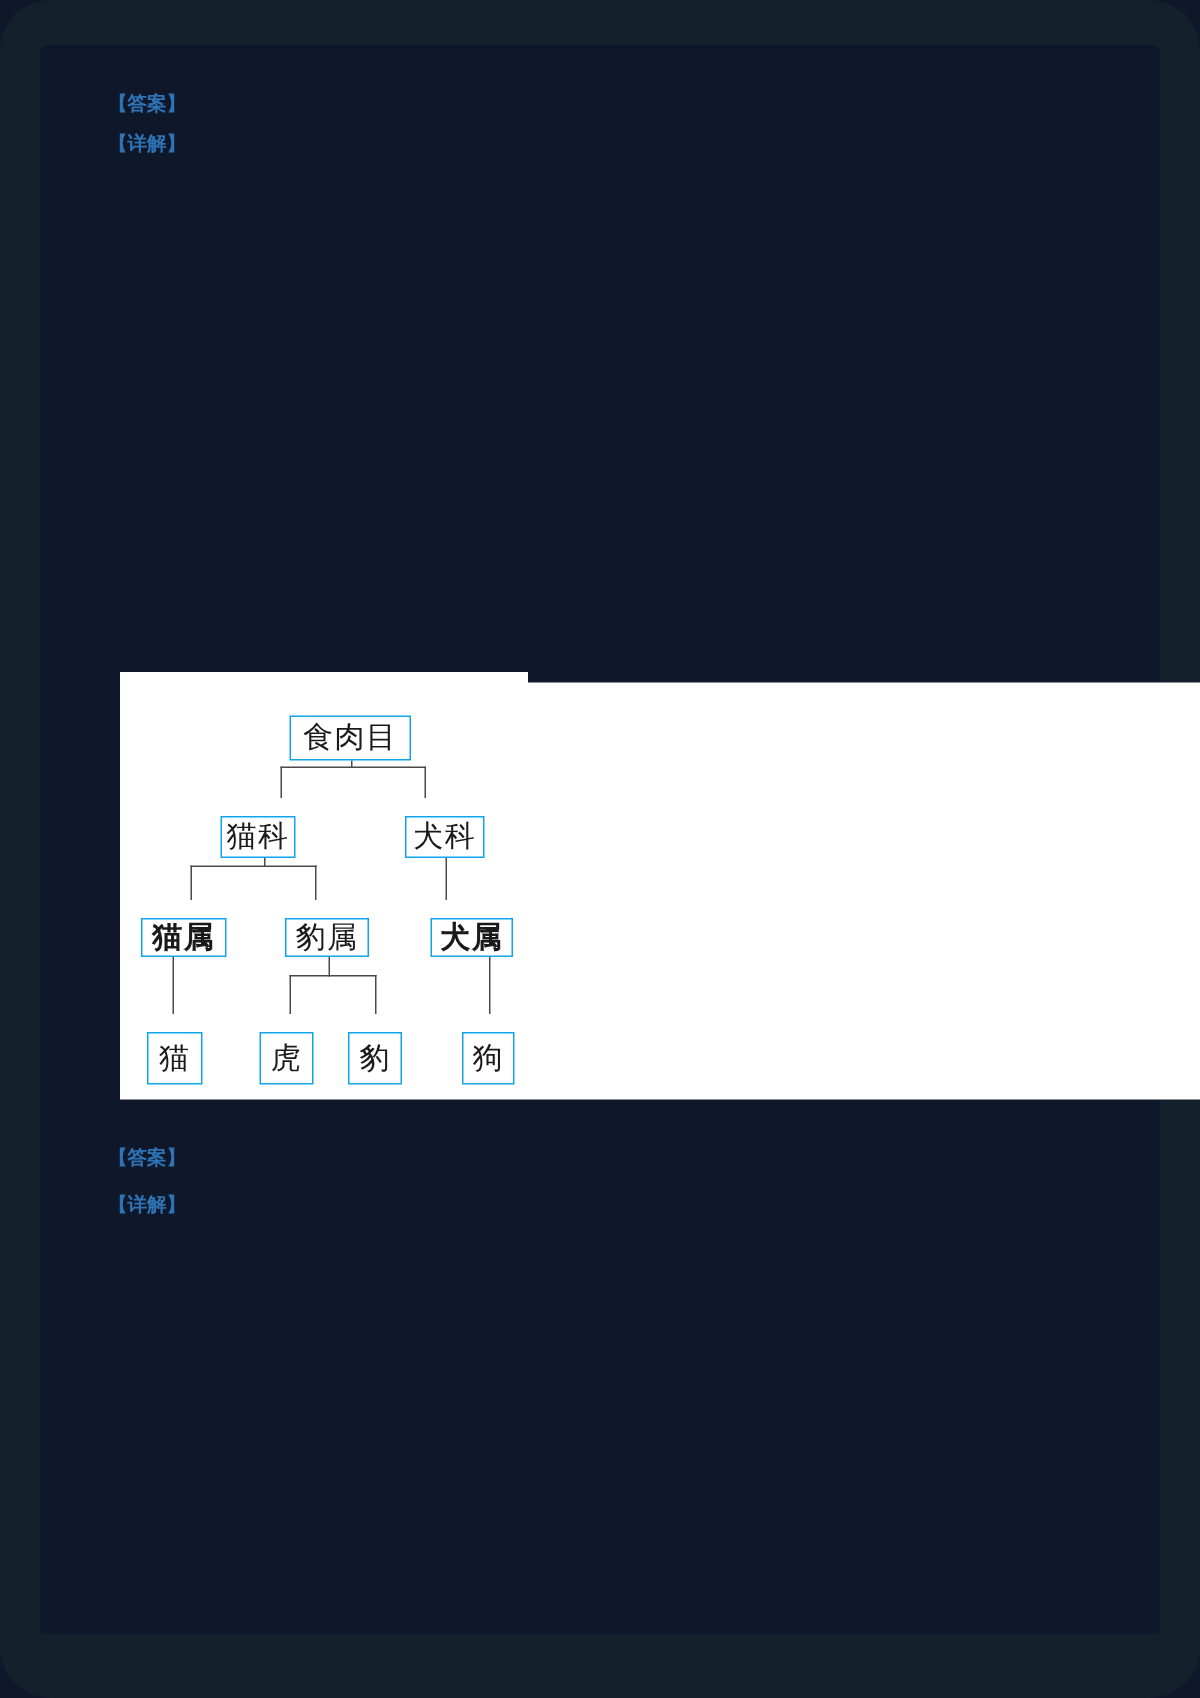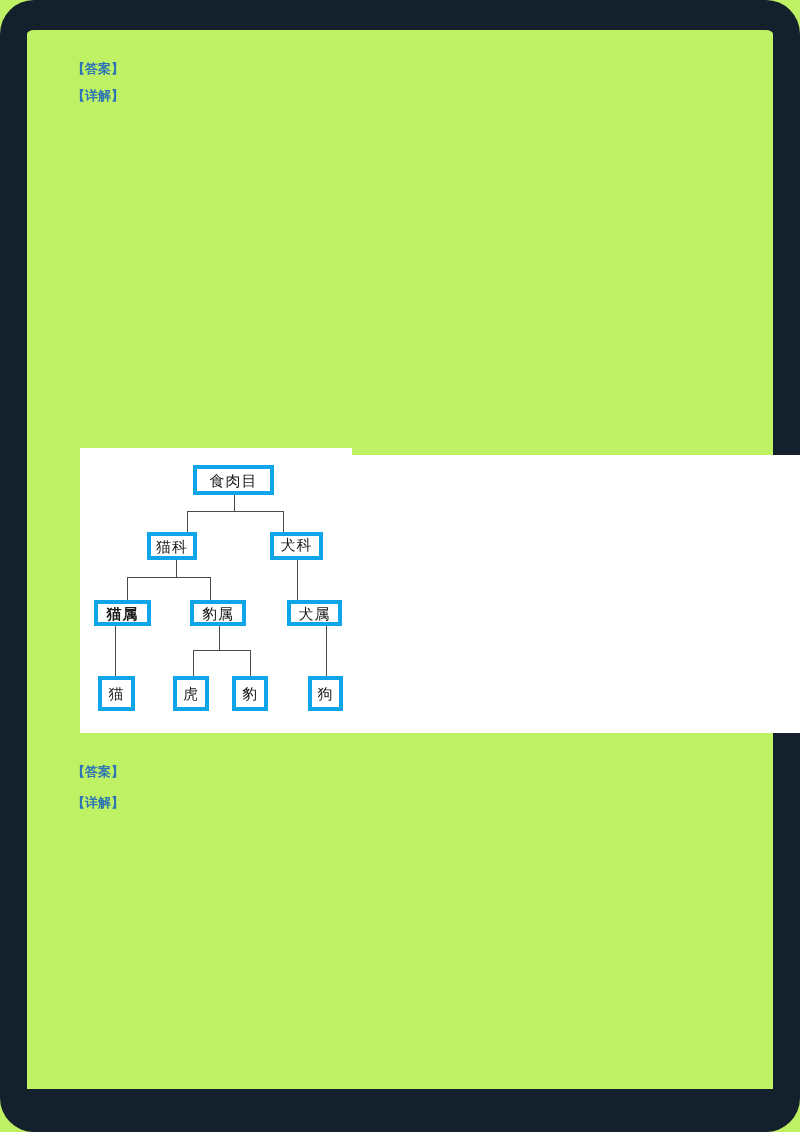--- a/index.html
+++ b/index.html
@@ -5,21 +5,21 @@
   html, body {
     margin: 0; padding: 0;
     width: 800px; height: 1132px;
     background: #ffffff;
     overflow: hidden;
     font-family: "Liberation Sans", sans-serif;
   }
   #stage {
     position: relative;
     width: 800px; height: 1132px;
-    background: #bef264;
+    background: #0f172a;
   }
   
   #frame {
     position: absolute; inset: 0;
     box-sizing: border-box;
     border-style: solid;
     border-color: #15202d;
     border-width: 30px 27px 43px 27px;
     border-radius: 34px;
     z-index: 1;
@@ -52,29 +52,30 @@
   #diagram-panel {
     position: absolute;
     left: 80px; top: 448px;
     width: 272px; height: 278px;
     background: #ffffff;
     z-index: 3;
   }
   .dnode {
     position: absolute;
     box-sizing: border-box;
-    border: 4px solid #0ea5e9;
+    border: 1px solid #0ea5e9;
     background: #ffffff;
     color: #1a1a1a;
-    font-size: 15px;
+    font-size: 20px;
     display: flex;
     align-items: center;
     justify-content: center;
     letter-spacing: 1px;
     line-height: 1;
+    margin-top: 12px;
   }
   .dedge {
     position: absolute;
     background: #4a4a4a;
   }
 </style>
 </head>
 <body>
 
 <div id="stage">
@@ -95,24 +96,24 @@
       <div class="dedge" style="left: 130px; top: 129px; width: 1px; height: 23px;"></div>
       <div class="dedge" style="left: 217px; top: 112px; width: 1px; height: 40px;"></div>
       <div class="dedge" style="left: 35px; top: 178px; width: 1px; height: 50px;"></div>
       <div class="dedge" style="left: 139px; top: 178px; width: 1px; height: 25px;"></div>
       <div class="dedge" style="left: 113px; top: 202px; height: 1px; width: 58px;"></div>
       <div class="dedge" style="left: 113px; top: 202px; width: 1px; height: 26px;"></div>
       <div class="dedge" style="left: 170px; top: 202px; width: 1px; height: 26px;"></div>
       <div class="dedge" style="left: 246px; top: 178px; width: 1px; height: 50px;"></div>
       <div class="dnode" style="left: 113px; top: 17px; width: 81px; height: 30px;">食肉目</div>
       <div class="dnode" style="left: 67px; top: 84px; width: 50px; height: 28px;">猫科</div>
-      <div class="dnode" style="left: 190px; top: 84px; width: 53px; height: 28px; font-family: Liberation Mono, monospace;">犬科</div>
+      <div class="dnode" style="left: 190px; top: 84px; width: 53px; height: 28px;">犬科</div>
       <div class="dnode" style="left: 14px; top: 152px; width: 57px; height: 26px; font-weight: bold;">猫属</div>
       <div class="dnode" style="left: 110px; top: 152px; width: 56px; height: 26px;">豹属</div>
-      <div class="dnode" style="left: 207px; top: 152px; width: 55px; height: 26px;">犬属</div>
+      <div class="dnode" style="left: 207px; top: 152px; width: 55px; height: 26px; font-weight: bold;">犬属</div>
       <div class="dnode" style="left: 18px; top: 228px; width: 37px; height: 35px;">猫</div>
       <div class="dnode" style="left: 93px; top: 228px; width: 36px; height: 35px;">虎</div>
       <div class="dnode" style="left: 152px; top: 228px; width: 36px; height: 35px;">豹</div>
       <div class="dnode" style="left: 228px; top: 228px; width: 35px; height: 35px;">狗</div>
     </div>
 
   <div class="blue-line" id="ans-line-2">【答案】</div>
   <div class="blue-line" id="exp-line-2">【详解】</div>
 </div>
 

